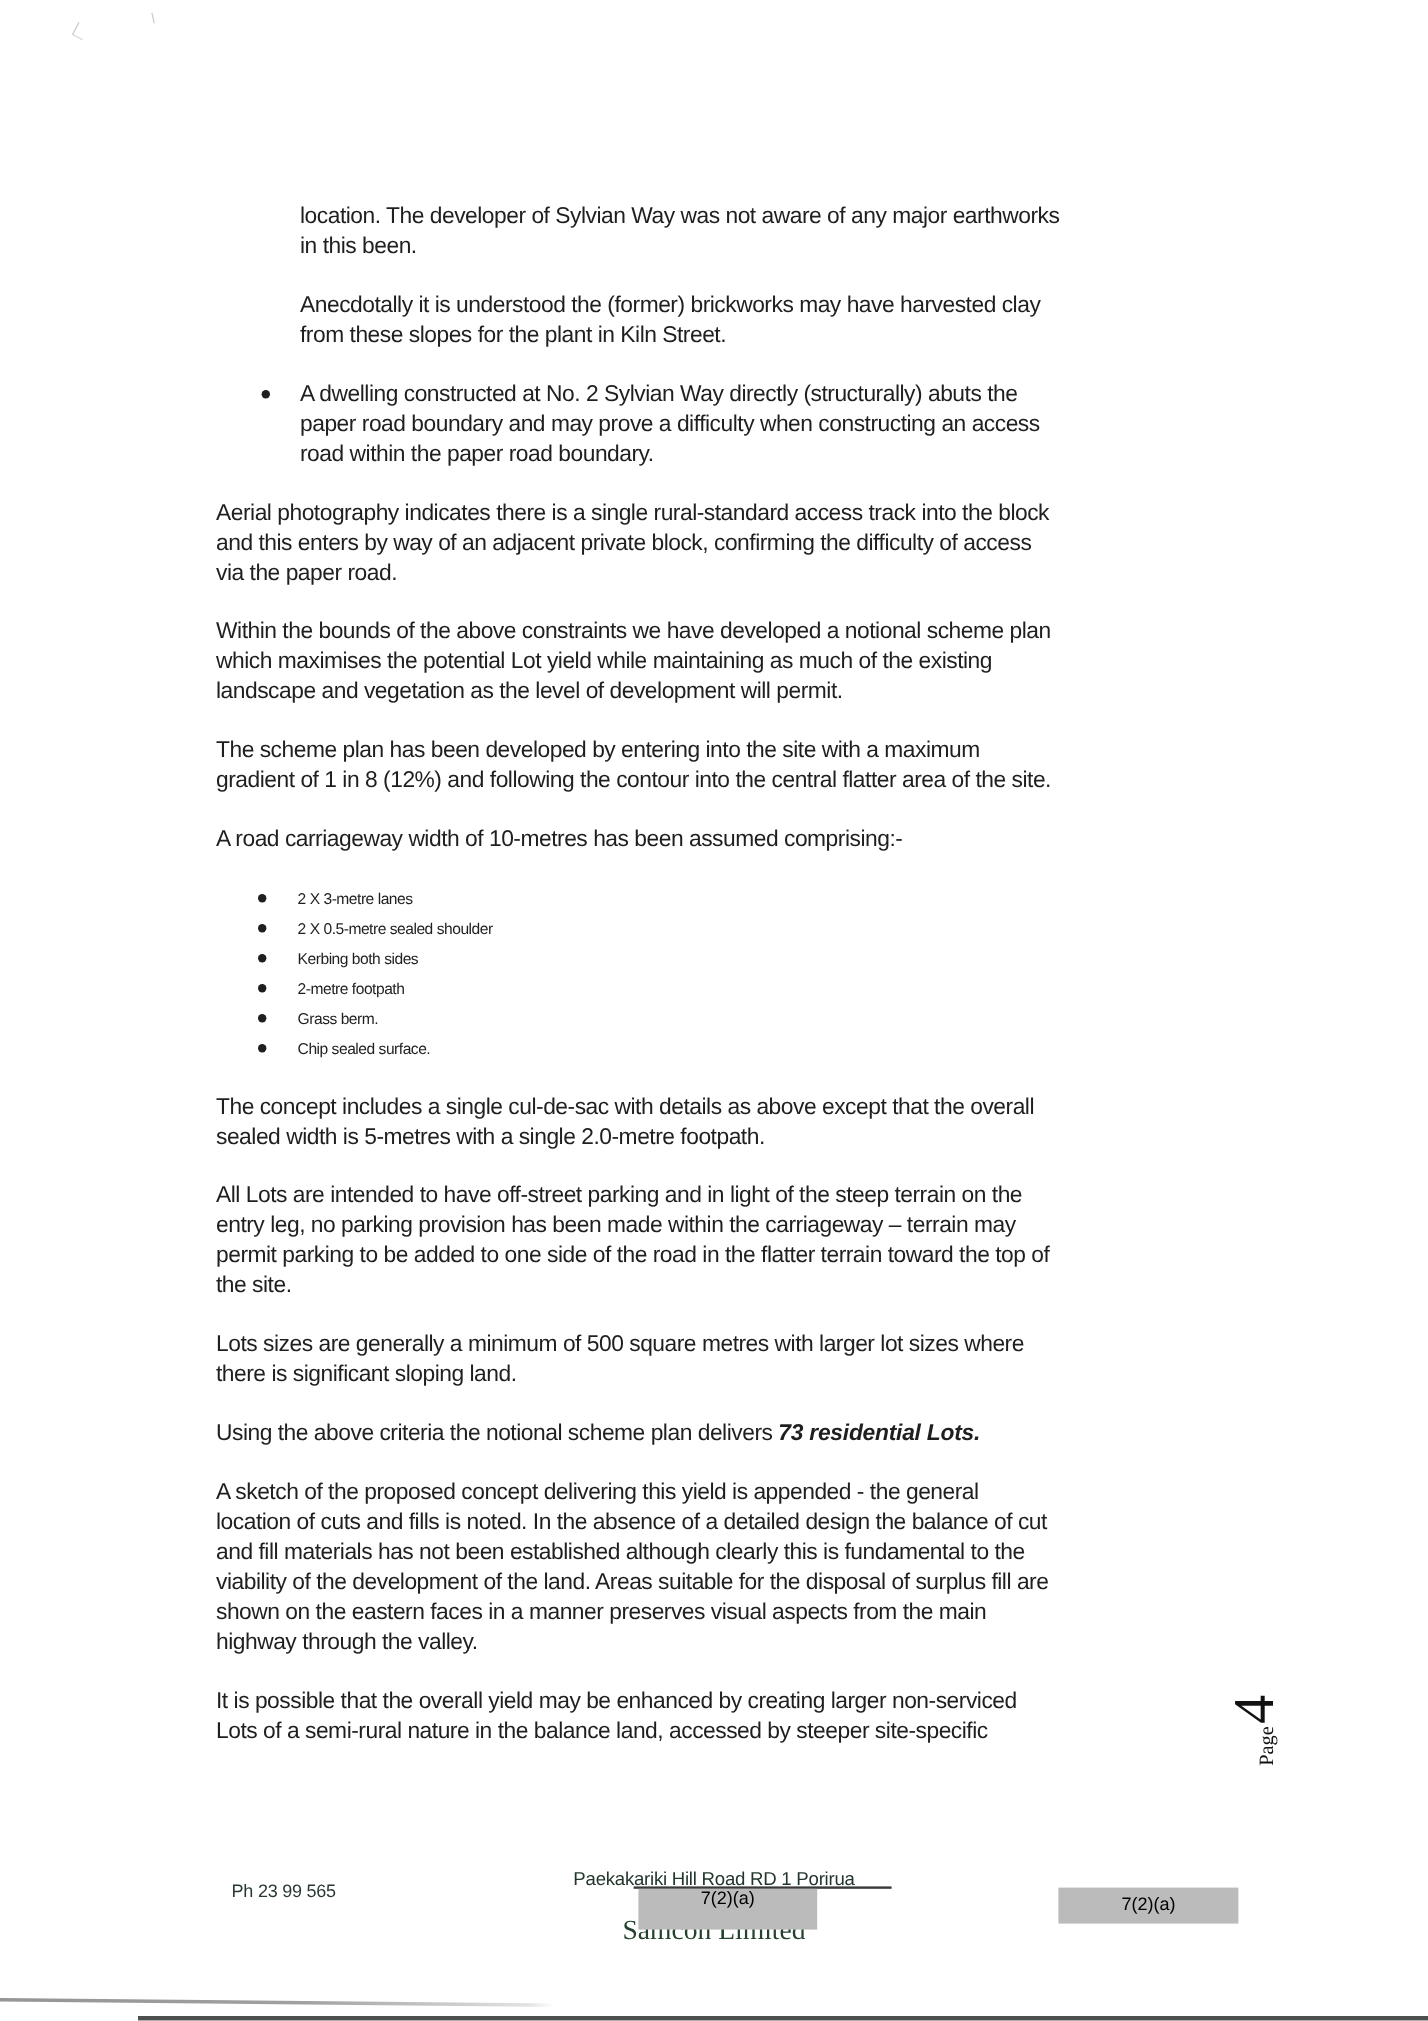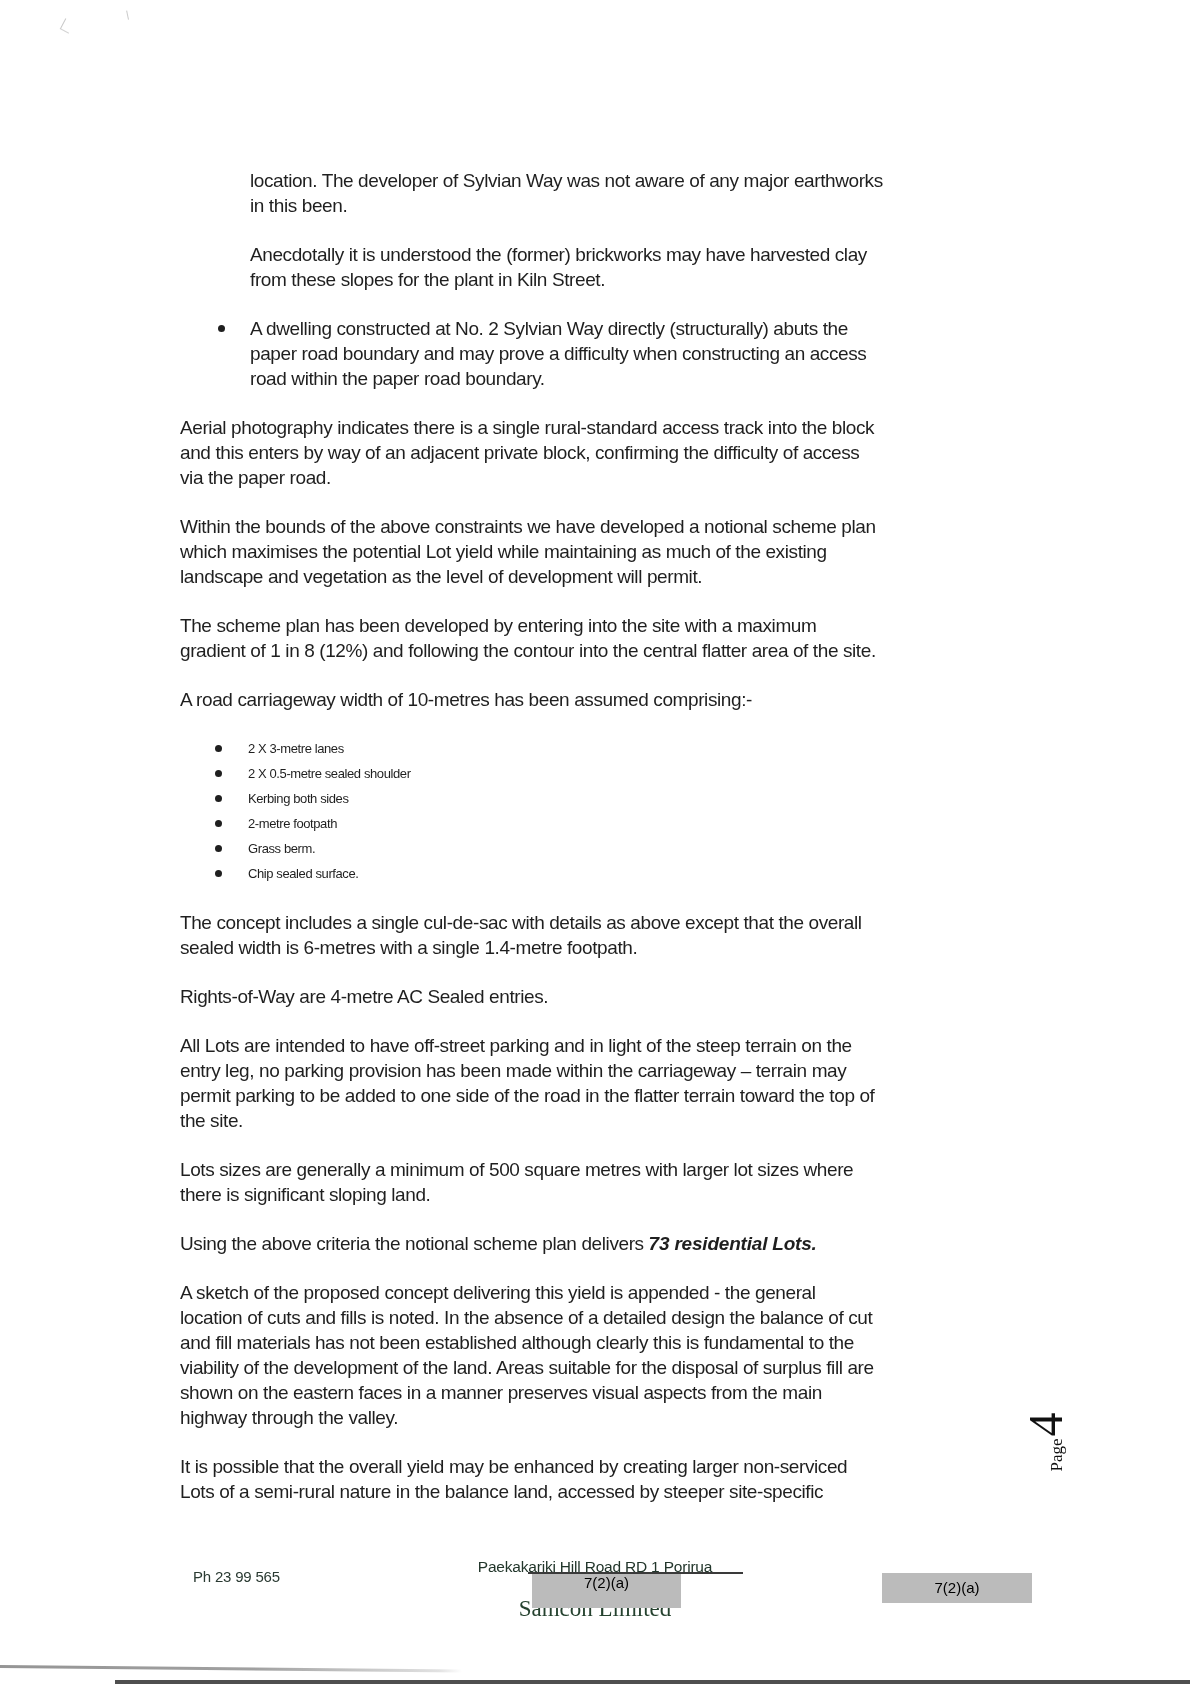--- a/index.html
+++ b/index.html
@@ -196,23 +196,22 @@
     <div class="road-list">
       <div class="li">2 X 3-metre lanes</div>
       <div class="li">2 X 0.5-metre sealed shoulder</div>
       <div class="li">Kerbing both sides</div>
       <div class="li">2-metre footpath</div>
       <div class="li">Grass berm.</div>
       <div class="li">Chip sealed surface.</div>
     </div>
 
     <p class="para">The concept includes a single cul-de-sac with details as above except that the overall
-sealed width is 6-metres with a single 1.4-metre footpath.</p>
-
-    <p class="para">Rights-of-Way are 4-metre AC Sealed entries.</p>
+sealed width is 5-metres with a single 2.0-metre footpath.</p>
+
 
     <p class="para">All Lots are intended to have off-street parking and in light of the steep terrain on the
 entry leg, no parking provision has been made within the carriageway – terrain may
 permit parking to be added to one side of the road in the flatter terrain toward the top of
 the site.</p>
 
     <p class="para">Lots sizes are generally a minimum of 500 square metres with larger lot sizes where
 there is significant sloping land.</p>
 
     <p class="para"><span>Using the above criteria the notional scheme plan delivers </span><span class="yield-emphasis">73 residential Lots.</span></p>

